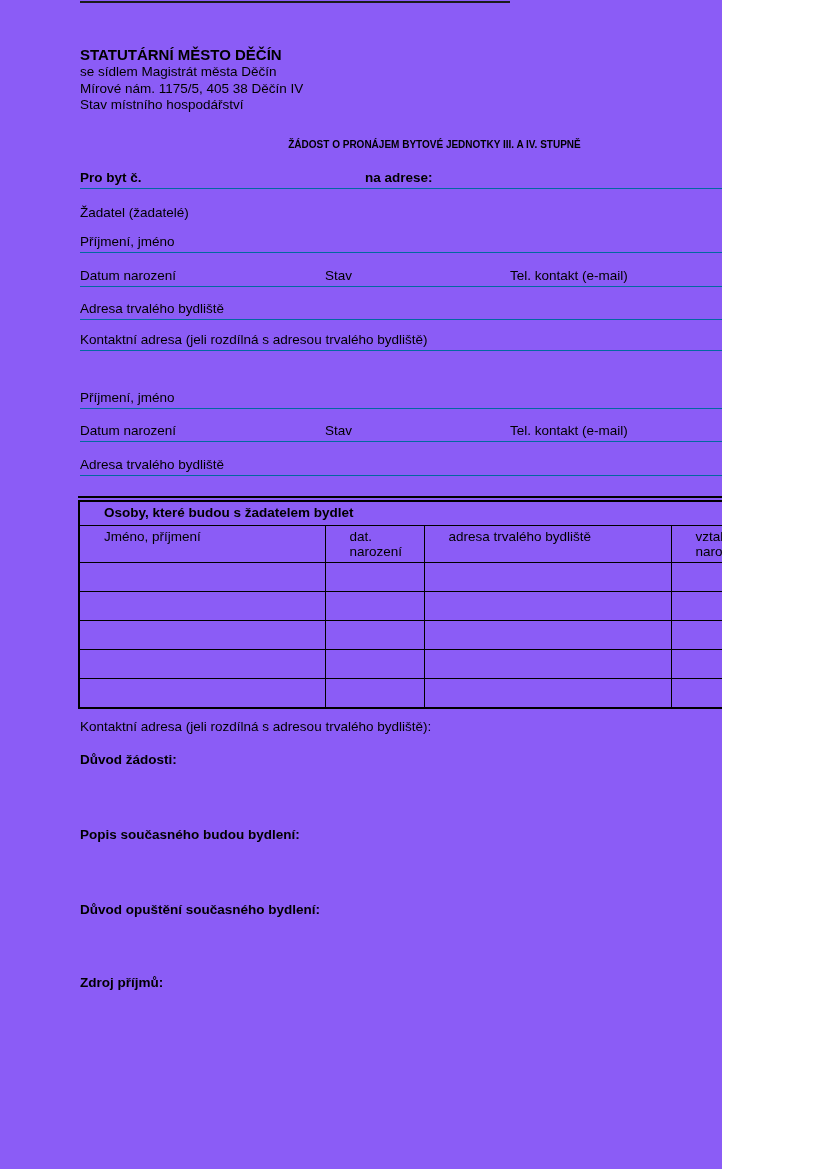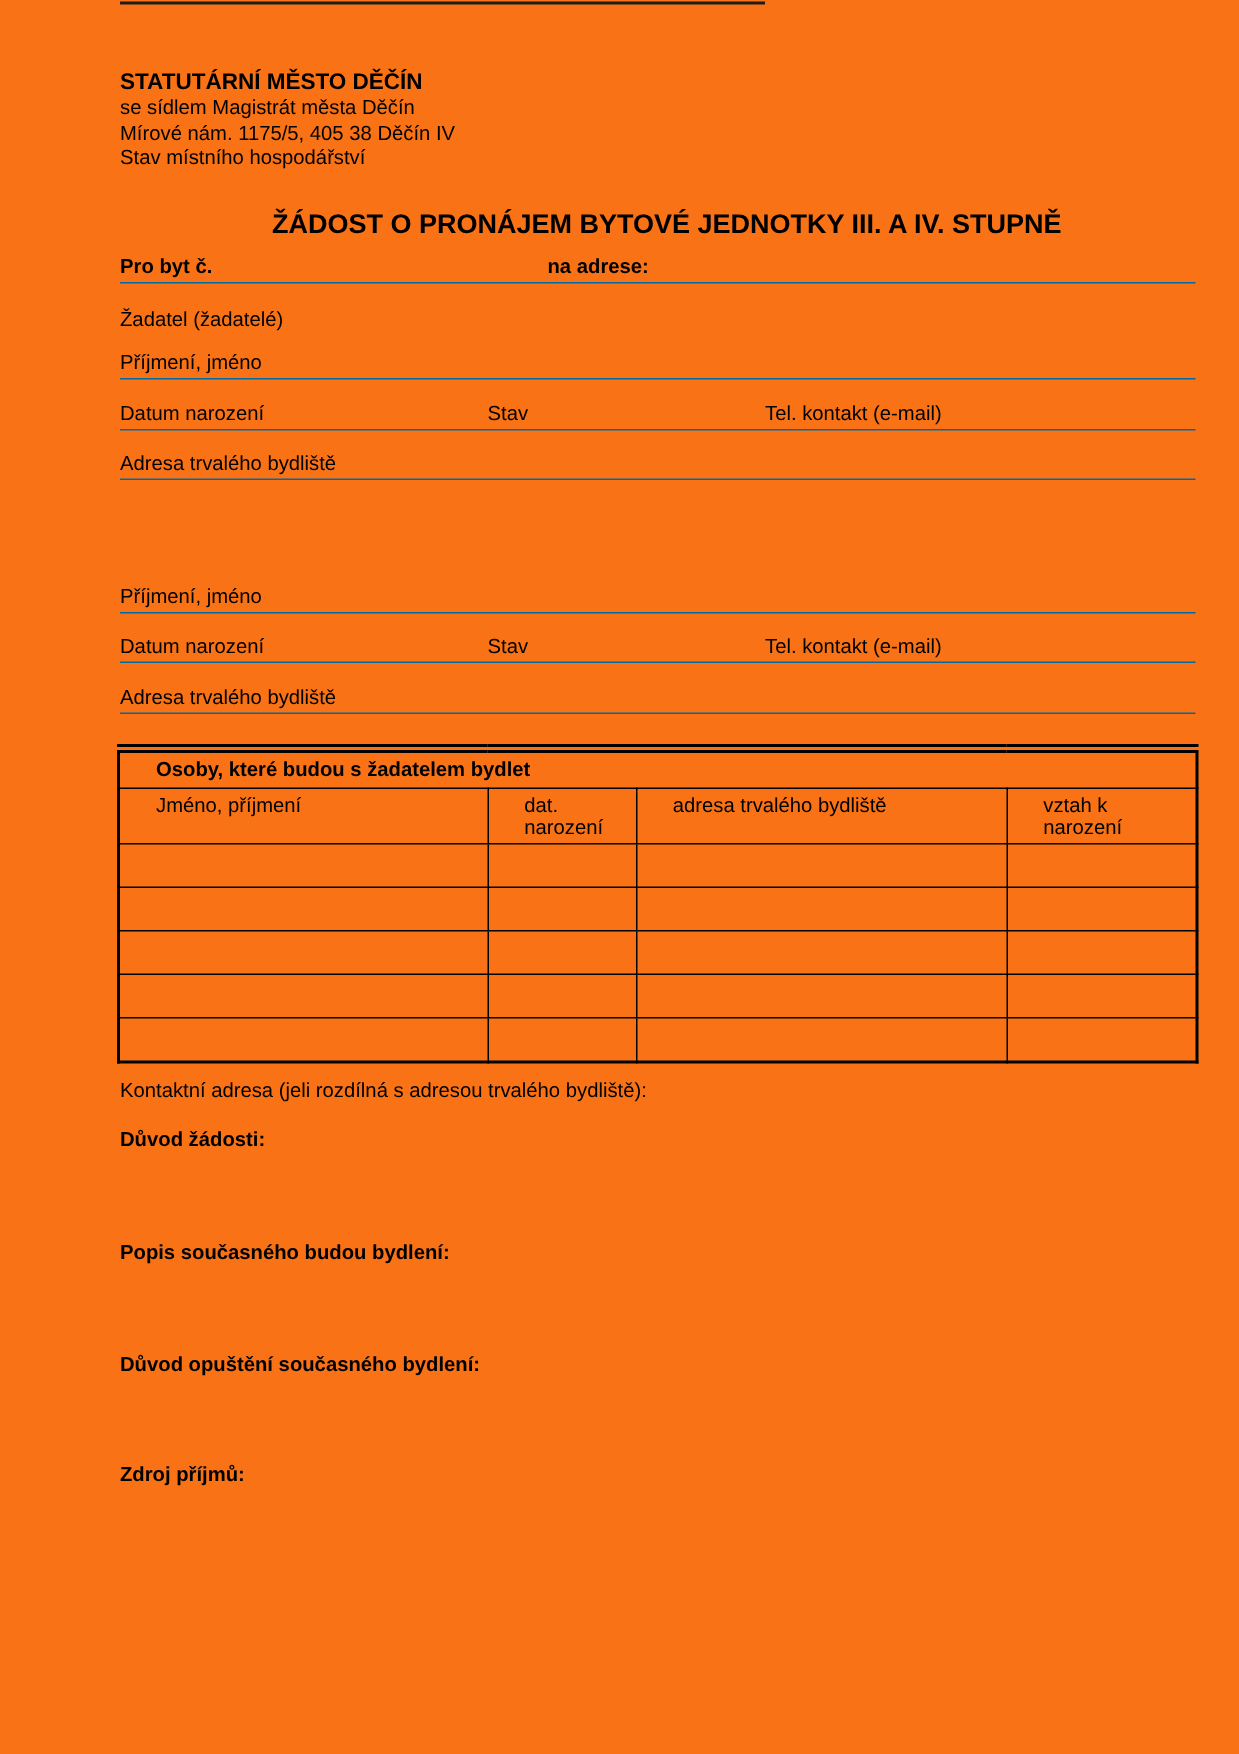--- a/index.html
+++ b/index.html
@@ -1,35 +1,35 @@
 <!DOCTYPE html>
 <html><head>
 <meta charset="utf-8">
 <style>
   html,body { margin:0; padding:0; background:#ffffff; }
   .page {
     position:relative;
-    width:826px; height:1169px;
-    background:#f97316;
+    width:722px; height:1169px;
+    background:#8b5cf6;
     color:#000;
     font-family:"Liberation Sans", sans-serif;
     font-size:13.5px;
     overflow:hidden;
   }
   .abs { position:absolute; }
   .bold { font-weight:bold; }
 
   .top-rule { left:80px; top:1px; width:430px; height:2px; background:#1c1c1c; }
 
   .sender { left:80px; top:46px; line-height:16.7px; }
   .sender-name { font-weight:bold; font-size:15px; line-height:18px; }
 
   .doc-title {
-    left:86px; top:139px; width:717px;
-    text-align:center; font-weight:bold; font-size:18px;
+    left:76px; top:139px; width:717px;
+    text-align:center; font-weight:bold; font-size:10px;
   }
 
   .field-row {
     position:absolute; left:80px; width:717px;
     border-bottom:1px solid #0369a1;
     line-height:17px;
   }
   .field-row .sub { position:absolute; top:0; }
 
   .plain-label { left:80px; line-height:17px; }
@@ -77,20 +77,23 @@
   <div class="field-row" style="top:233px; height:19px;">
     <span class="sub" style="left:0;">Příjmení, jméno</span>
   </div>
   <div class="field-row" style="top:267px; height:19px;">
     <span class="sub" style="left:0;">Datum narození</span>
     <span class="sub" style="left:245px;">Stav</span>
     <span class="sub" style="left:430px;">Tel. kontakt (e-mail)</span>
   </div>
   <div class="field-row" style="top:300px; height:19px;">
     <span class="sub" style="left:0;">Adresa trvalého bydliště</span>
+  </div>
+  <div class="field-row" style="top:331px; height:19px;">
+    <span class="sub" style="left:0;">Kontaktní adresa (jeli rozdílná s adresou trvalého bydliště)</span>
   </div>
 
   <div class="field-row" style="top:389px; height:19px;">
     <span class="sub" style="left:0;">Příjmení, jméno</span>
   </div>
   <div class="field-row" style="top:422px; height:19px;">
     <span class="sub" style="left:0;">Datum narození</span>
     <span class="sub" style="left:245px;">Stav</span>
     <span class="sub" style="left:430px;">Tel. kontakt (e-mail)</span>
   </div>

